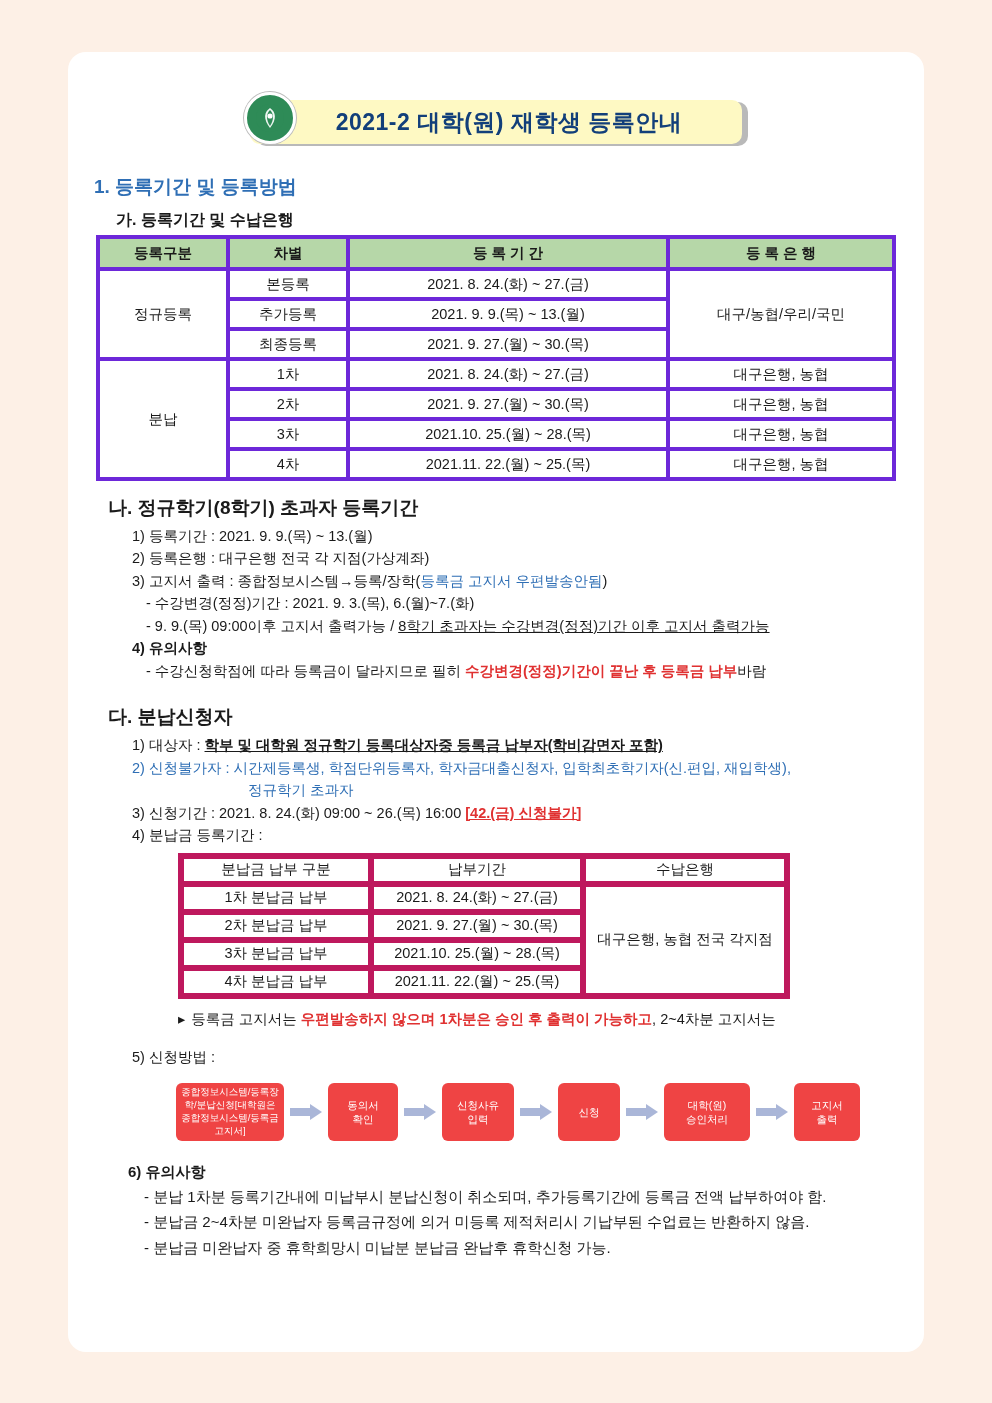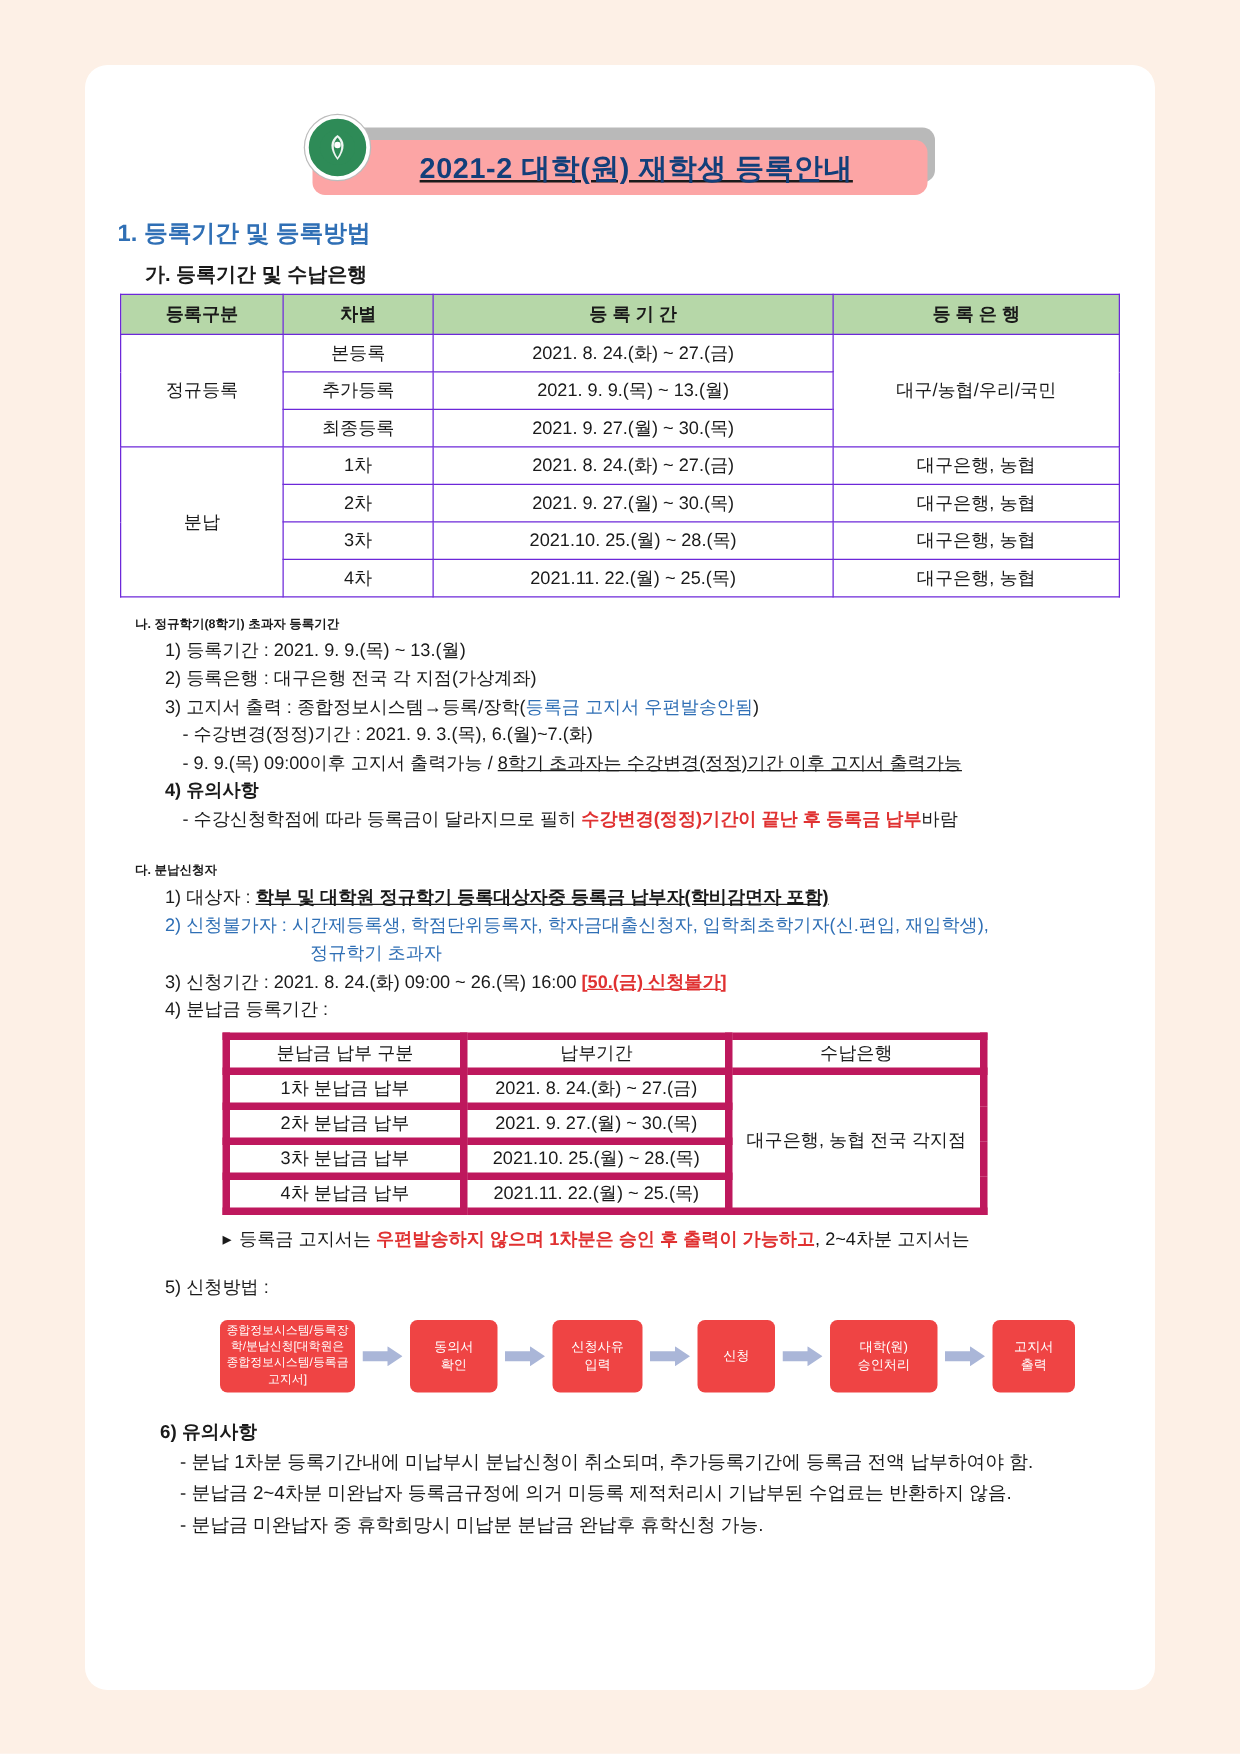--- a/index.html
+++ b/index.html
@@ -23,25 +23,25 @@
     position: relative;
     margin: 44px auto 0 auto;
     width: 492px; height: 48px;
   }
   .title-shadow {
     position:absolute; left:6px; top:6px;
     width:492px; height:44px;
     background:#b9b9b9; border-radius:10px;
   }
   .title-bar {
-    position:absolute; left:0; top:16px;
+    position:absolute; left:0; top:4px;
     width:492px; height:44px;
-    background:#fca5a5;
+    background:#fef9c3;
     border-radius:10px;
-    display:flex; align-items:center; justify-content:center;text-decoration:underline;
+    display:flex; align-items:center; justify-content:center;
   }
   .title-bar .t-text {
     font-size: 23px; font-weight: bold; color:#123f7a;
     letter-spacing:0.5px;
     padding-left: 26px;
   }
   .emblem {
     position:absolute; left:-6px; top:-4px;
     width:52px; height:52px; border-radius:50%;
     background:#2e8b57;
@@ -55,32 +55,32 @@
   .sec1 {
     margin: 30px 0 0 26px;
     font-size: 19px; font-weight: bold; color:#2f6fb5;
   }
   .sub-a {
     margin: 10px 0 4px 48px;
     font-size: 16px; font-weight: bold; color:#1a1a1a;
   }
   .sub-b {
     margin: 14px 0 4px 40px;
-    font-size: 10px; font-weight: bold; color:#1a1a1a;
+    font-size: 19px; font-weight: bold; color:#1a1a1a;
   }
 
   
   table { border-collapse: collapse; }
   .tbl1 {
     margin-left: 28px;
     width: 800px;
     font-size: 14.5px;
   }
   .tbl1 th, .tbl1 td {
-    border: 1px solid #6d28d9;
+    border: 4px solid #6d28d9;
     text-align:center;
     height: 30px;
     padding: 1px 4px;
   }
   .tbl1 thead th {
     background:#b6d7a8;
     font-weight: bold;
     height: 32px;
   }
 
@@ -242,21 +242,21 @@
     <div class="row">
       <span>1) 대상자 : </span><span class="u bold">학부 및 대학원 정규학기 등록대상자중 등록금 납부자(학비감면자 포함)</span>
     </div>
     <div class="row">
       <span class="blue">2) 신청불가자 : </span><span class="blue">시간제등록생, 학점단위등록자, 학자금대출신청자, 입학최초학기자(신.편입, 재입학생),</span>
     </div>
     <div class="row" style="padding-left:116px">
       <span class="blue">정규학기 초과자</span>
     </div>
     <div class="row">
-      <span>3) 신청기간 : 2021. 8. 24.(화) 09:00 ~ 26.(목) 16:00  </span><span class="red u">[50.(금) 신청불가]</span>
+      <span>3) 신청기간 : 2021. 8. 24.(화) 09:00 ~ 26.(목) 16:00  </span><span class="red u">[42.(금) 신청불가]</span>
     </div>
     <div class="row">4) 분납금 등록기간 :</div>
   </div>
 
   <table class="tbl2">
     <thead>
       <tr>
         <th style="width:190px">분납금 납부 구분</th>
         <th style="width:212px">납부기간</th>
         <th>수납은행</th>

